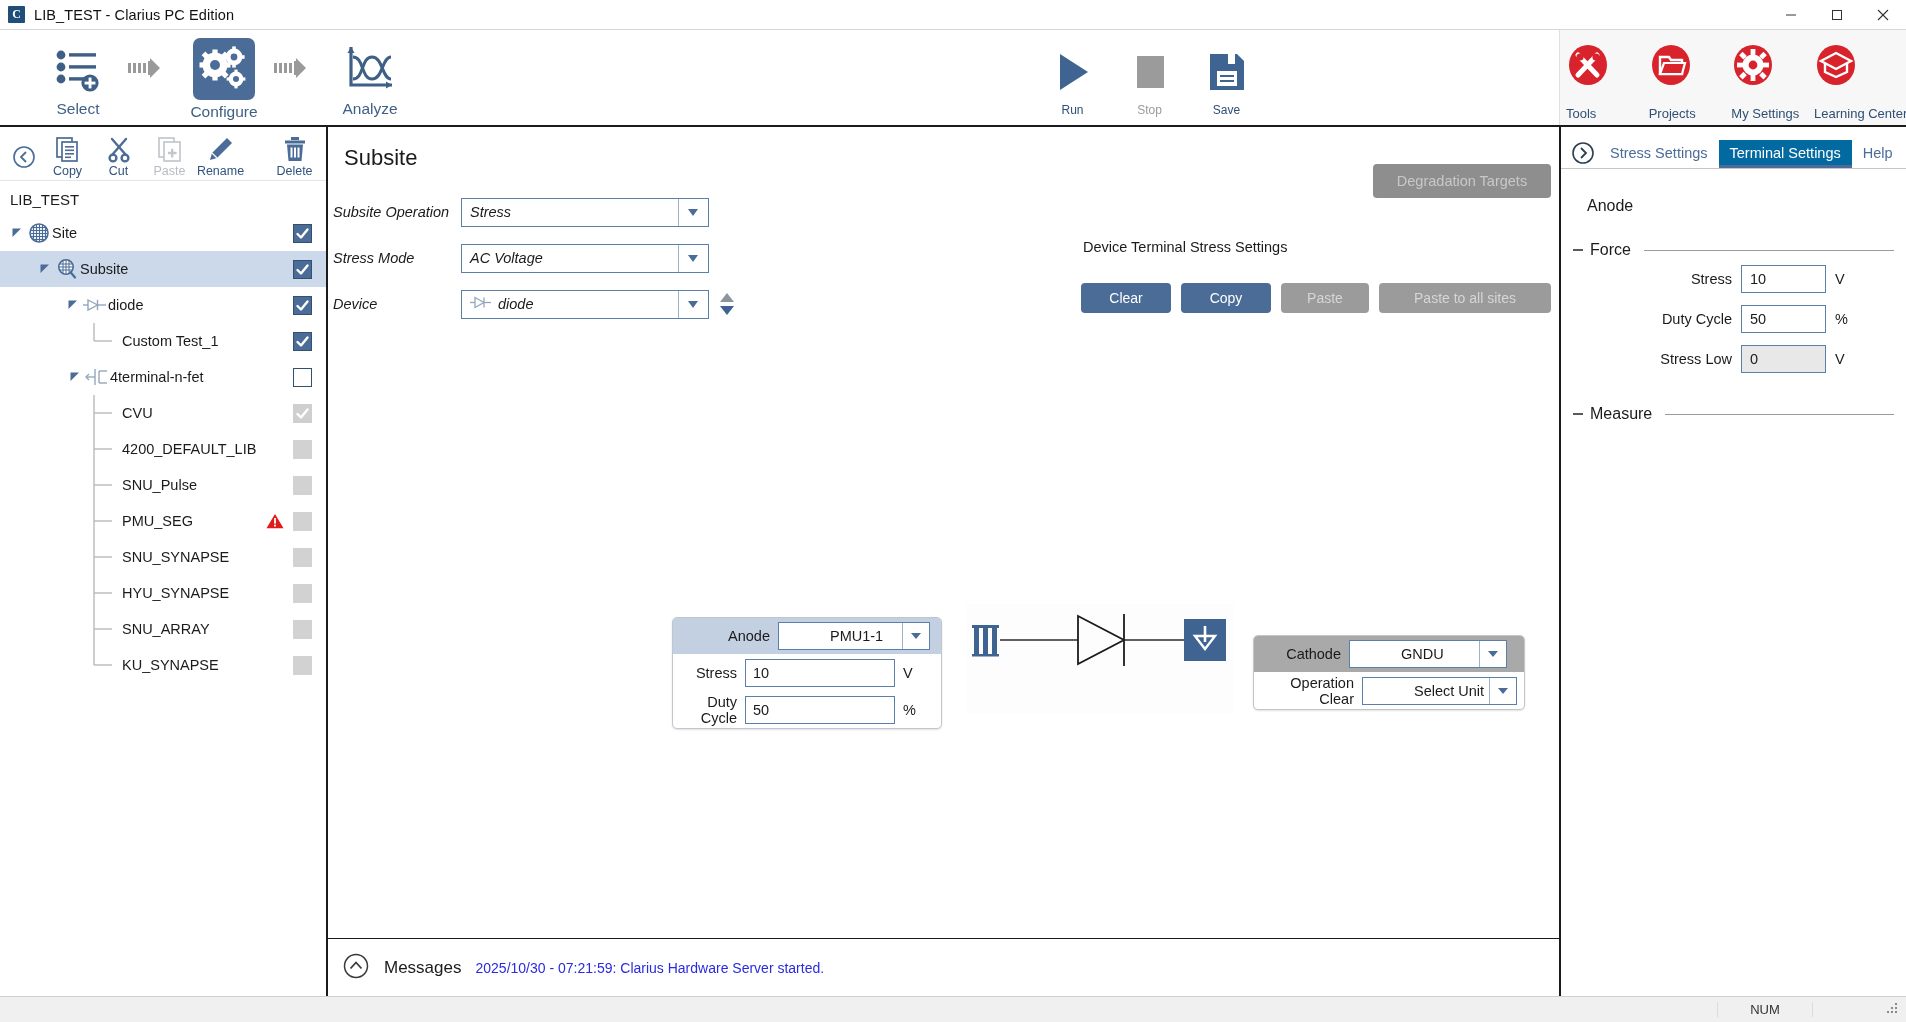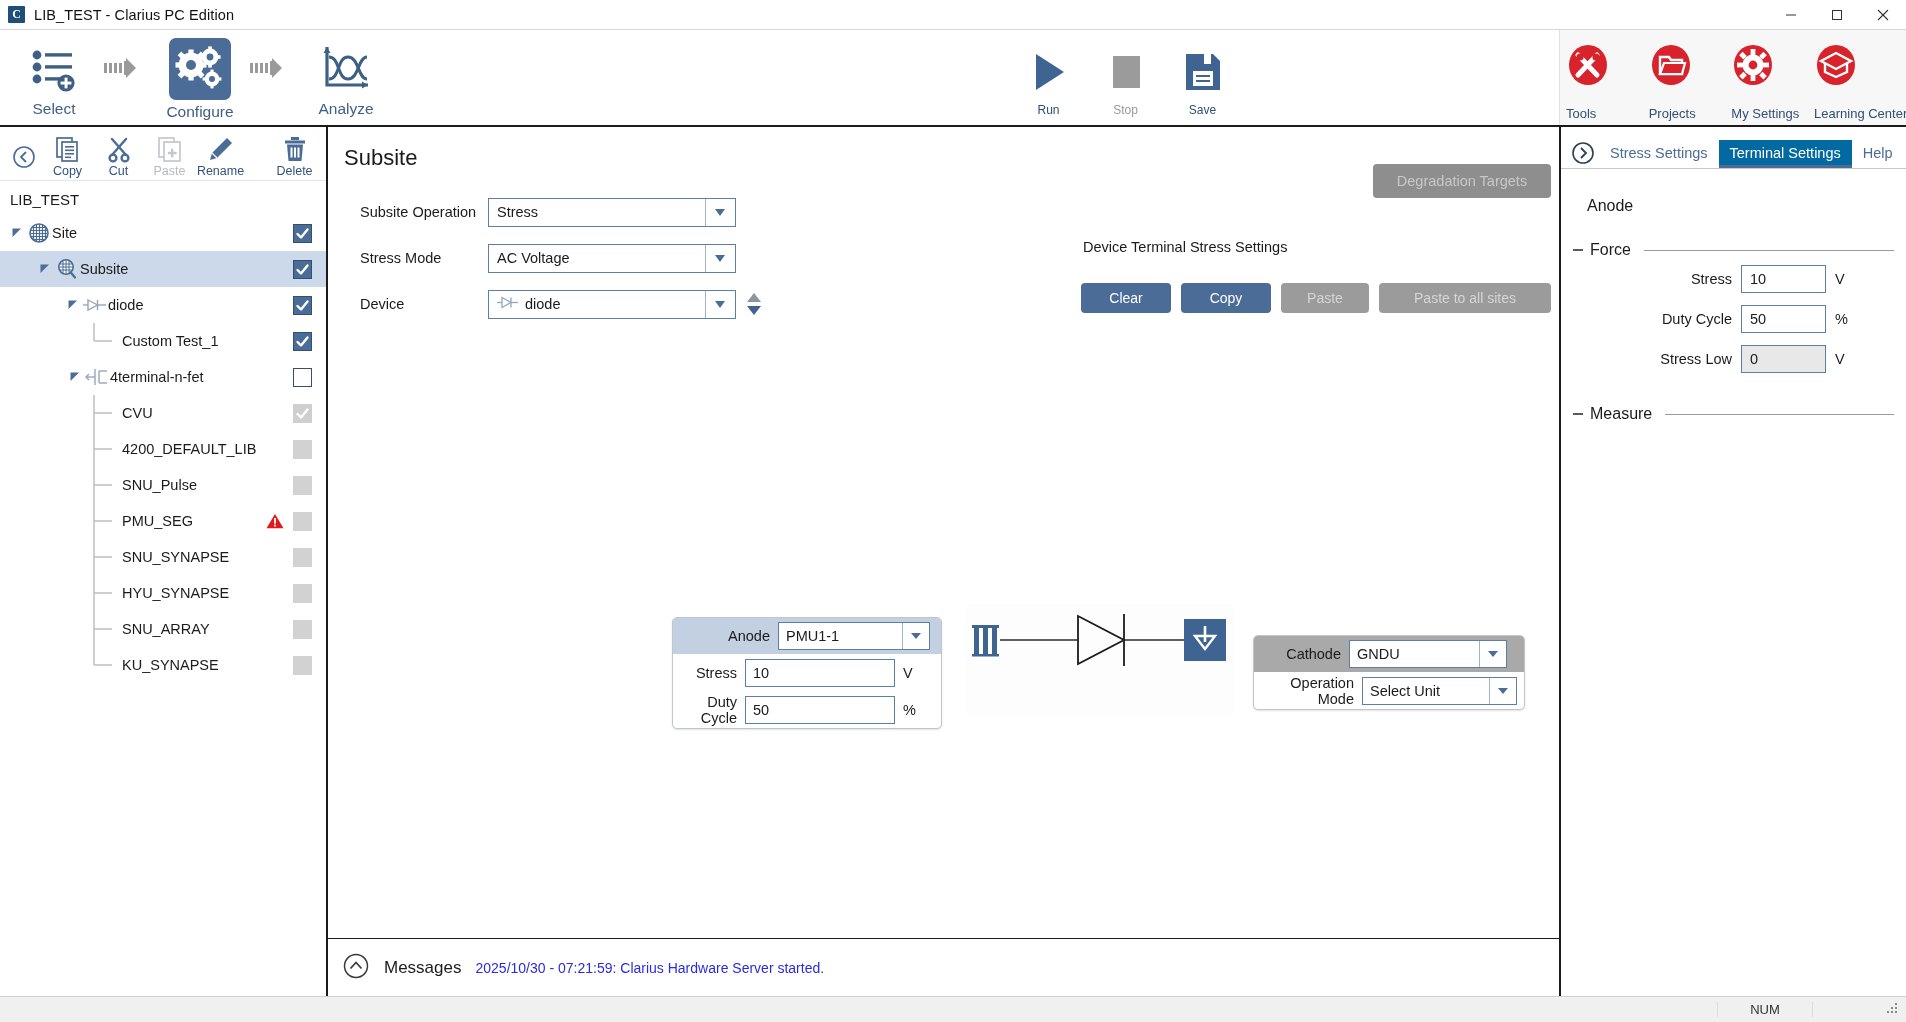--- a/index.html
+++ b/index.html
@@ -28,21 +28,21 @@
   .wincontrols div {
     width: 46px; height: 30px; display: flex; align-items: center; justify-content: center;
     font-size: 13px; color: #333;
   }
 
   
   .ribbon {
     height: 97px; flex: 0 0 97px; display: flex; align-items: stretch;
     border-bottom: 2px solid #1b1b1b; background:#fff; position: relative;
   }
-  .wf { display: flex; align-items: center; padding-left: 10px; text-align: center; }
+  .wf { display: flex; align-items: center; padding-left: 34px; text-align: center; }
   .wf-item {
     width: 88px; display: flex; flex-direction: column; align-items: center;
     justify-content: center; gap: 3px; cursor: pointer; padding-top: 4px;
   }
   .wf-item .glyph { height: 56px; display: flex; align-items: center; justify-content: center; }
   .wf-item .lbl { font-size: 15.5px; color: #3e5f86; }
   .wf-item.active .glyph {
     background: #4a6c96; border-radius: 7px; width: 62px; height: 62px;
   }
   .wf-item.active .lbl { color: #3e5f86; }
@@ -102,21 +102,21 @@
   .cb.dis-empty { background: #d2d2d2; border: 1px solid #d2d2d2; }
   .cb svg { display: block; }
   .row .warn { position: absolute; right: 44px; width: 16px; height: 16px; }
   .connector { position: absolute; left: 0; top: 0; width: 100%; height: 100%; pointer-events: none; }
 
   
   .center { flex: 1; display: flex; flex-direction: column; min-width: 0; border-right: 2px solid #1b1b1b; }
   .center-main { flex: 1; position: relative; padding: 18px 0 0 0; min-height: 0; }
   .page-title { font-size: 22px; color: #1b1b1b; padding-left: 16px; margin-bottom: 22px; }
 
-  .formrow { display: flex; align-items: center; height: 38px; margin-bottom: 8px; padding-left: 32px; }
+  .formrow { display: flex; align-items: center; height: 38px; margin-bottom: 8px; padding-left: 5px; font-style: italic; }
   .formrow .flabel { width: 128px; font-size: 14.5px; color: #1b1b1b; }
   .combo {
     width: 248px; height: 29px; border: 1px solid #5a7fa8; background: #fff;
     display: flex; align-items: center; position: relative; cursor: pointer;
   }
   .combo .cval { font-size: 14.5px; padding-left: 8px; color: #1b1b1b; display:flex; align-items:center; gap:6px;}
   .combo .carrow {
     position: absolute; right: 0; top: 0; width: 30px; height: 27px;
     border-left: 1px solid #9fb3c8; display: flex; align-items: center; justify-content: center;
   }
@@ -143,21 +143,21 @@
   .termbox { position: absolute; border: 1px solid #bfc6cd; border-radius: 5px; background: #fff;
              box-shadow: 0 1px 2px rgba(0,0,0,.12); }
   .term-head { display: flex; align-items: center; height: 36px; }
   .term-head .thlabel { font-size: 14.5px; text-align: right; padding-right: 8px; }
   .term-row { display: flex; align-items: center; height: 37px; }
   .term-row .trlabel { font-size: 14.5px; text-align: right; padding-right: 8px; }
   .tinput { height: 28px; border: 1px solid #5a7fa8; background: #fff; font-size: 14.5px;
             display: flex; align-items: center; padding-left: 7px; }
   .tunit { font-size: 14.5px; padding-left: 8px; color:#1b1b1b; }
   .tcombo { height: 28px; border: 1px solid #5a7fa8; background: #fff; position: relative;
-            display: flex; align-items: center; cursor: pointer; }
+            display: flex; align-items: center; cursor: pointer; padding-left: 44px; }
   .tcombo .tcval { font-size: 14.5px; padding-left: 7px; }
   .tcombo .tcarrow { position: absolute; right: 0; top: 0; height: 26px; width: 27px;
                      border-left: 1px solid #9fb3c8; display: flex; align-items: center; justify-content: center; }
 
   .midarea { position: absolute; left: 638px; top: 0px; width: 268px; height: 240px; background: #fdfdfd; }
 
   
   .messages {
     height: 58px; flex: 0 0 58px; border-top: 1px solid #1b1b1b; display: flex; align-items: center;
     padding-left: 14px; gap: 14px; background: #fff;
@@ -828,21 +828,21 @@
               <div class="tcombo" style="width:158px;">
                 <div class="tcval">GNDU</div>
                 <div class="tcarrow">
                   <svg width="12" height="8" viewBox="0 0 12 8">
                       <path d="M1 1 L11 1 L6 7 Z" fill="#4a6c96"></path>
                     </svg>
                 </div>
               </div>
             </div>
             <div class="term-row">
-              <div class="trlabel" style="width:108px;">Operation Mode</div>
+              <div class="trlabel" style="width:108px;">Operation Clear</div>
               <div class="tcombo" style="width:155px;">
                 <div class="tcval">Select Unit</div>
                 <div class="tcarrow">
                   <svg width="12" height="8" viewBox="0 0 12 8">
                       <path d="M1 1 L11 1 L6 7 Z" fill="#4a6c96"></path>
                     </svg>
                 </div>
               </div>
             </div>
           </div>

